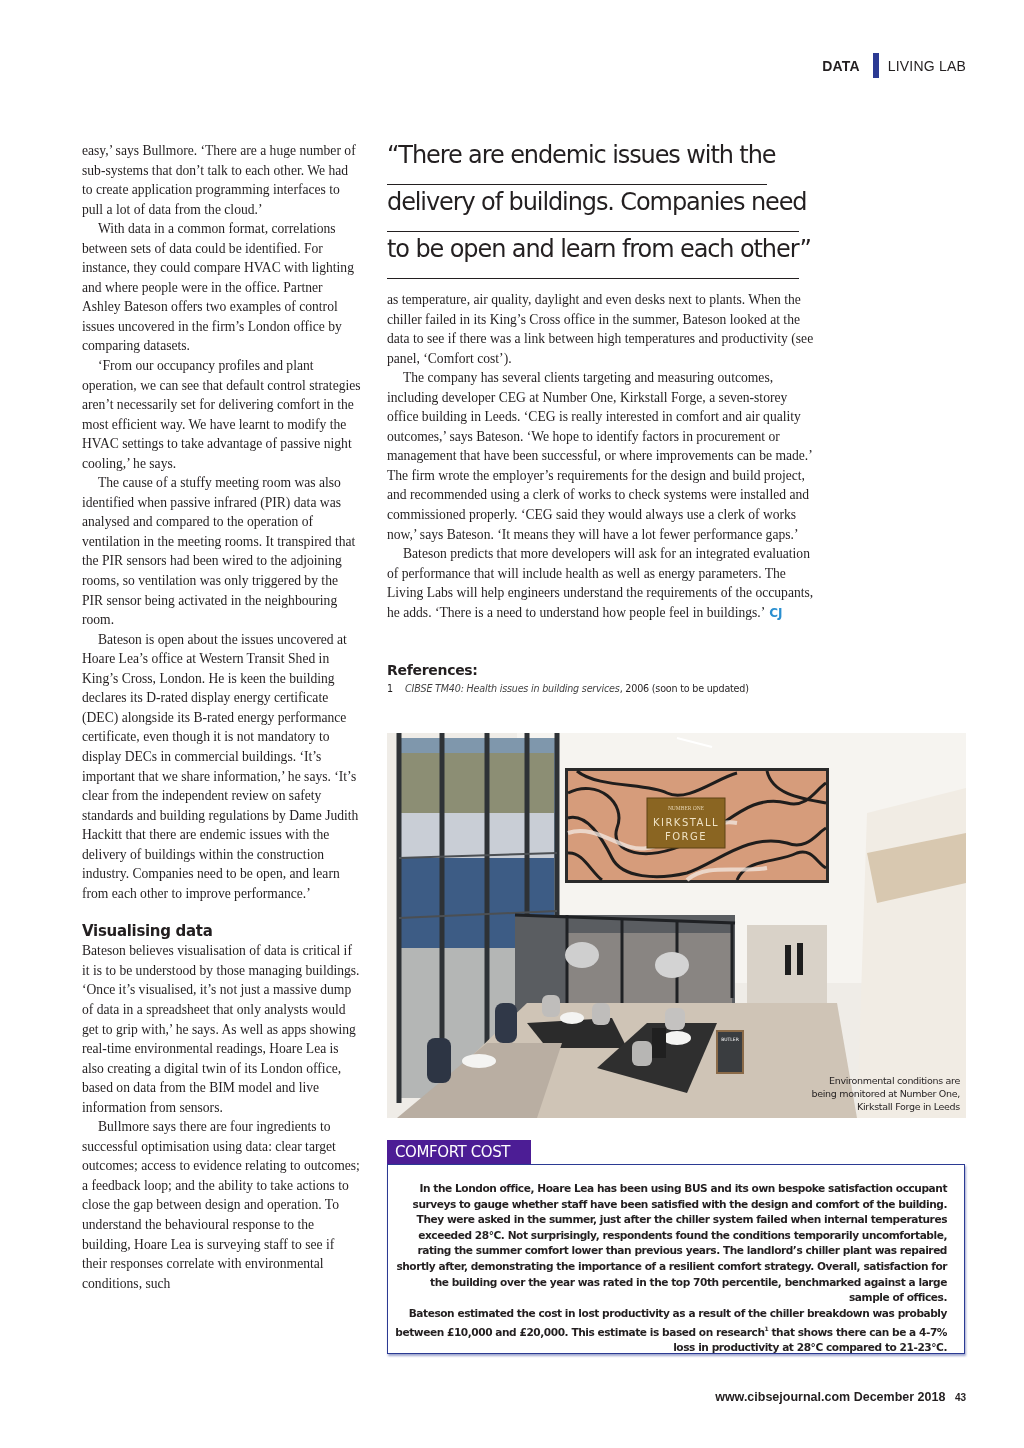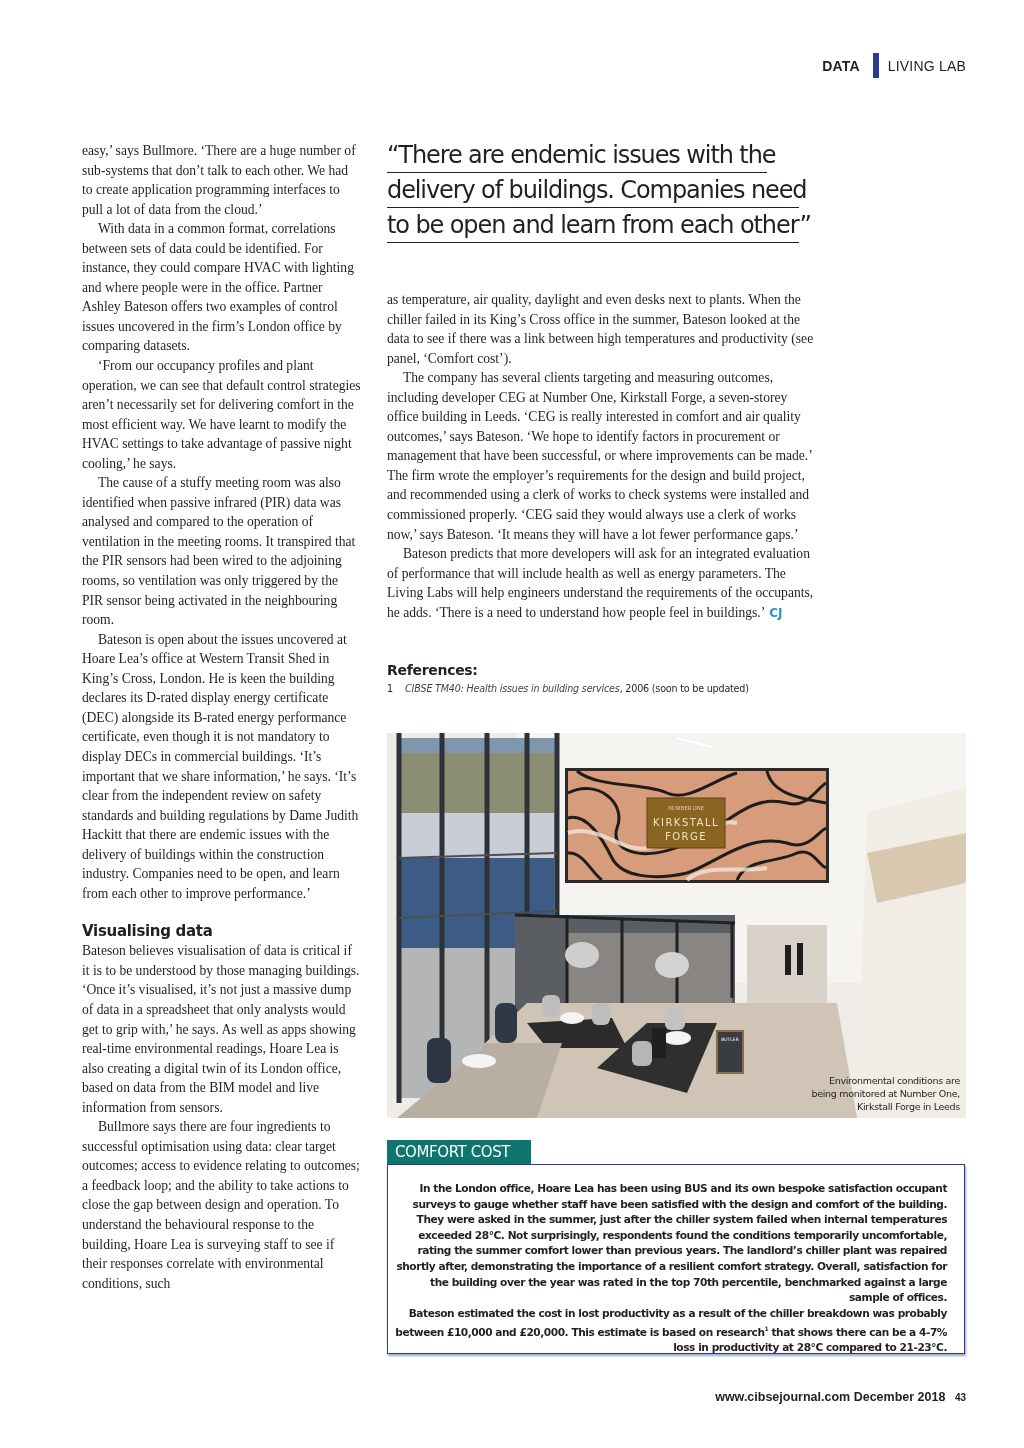--- a/index.html
+++ b/index.html
@@ -8,40 +8,40 @@
   .hdr .sec { font-weight: bold; letter-spacing: 0.2px; }
   .hdr .bar { width: 6px; height: 25px; background: #2b3a93; margin: 0 9px 0 13px; }
   .hdr .sub { letter-spacing: 0.2px; }
 
   .col-left { position: absolute; left: 82px; top: 141px; width: 280px; font-family: "Liberation Serif", serif; font-size: 13.6px; line-height: 19.55px; color: #231f20; }
   .col-left p, .col-right p { margin: 0; }
   .indent { text-indent: 16px; }
   .subhead { font-family: "DejaVu Sans", sans-serif; font-weight: bold; font-size: 15px; margin: 18px 0 0 0; line-height: 20px; letter-spacing: -0.3px; }
 
   .pull { position: absolute; left: 387px; top: 138px; width: 412px; font-family: "DejaVu Sans", sans-serif; font-size: 24px; letter-spacing: -1.1px; color: #231f20; }
-  .pull .ln { border-bottom: 1px solid #231f20; line-height: 34px; padding-bottom: 0; white-space: nowrap; }
+  .pull .ln { border-bottom: 1px solid #231f20; line-height: 34px; padding-bottom: 12px; white-space: nowrap; }
   .pull .ln:nth-child(1) { width: 380px; }
   .pull .ln:nth-child(2) { width: 412px; }
   .pull .ln:nth-child(3) { width: 412px; }
 
   .col-right { position: absolute; left: 387px; top: 290px; width: 430px; font-family: "Liberation Serif", serif; font-size: 13.6px; line-height: 19.55px; color: #231f20; }
   .sig { color: #2a8fd0; font-family: "DejaVu Sans", sans-serif; font-weight: bold; font-size: 12px; margin-left: 4px; }
 
   .refs { position: absolute; left: 387px; top: 662px; width: 420px; font-family: "DejaVu Sans", sans-serif; }
   .refs .rh { font-weight: bold; font-size: 14px; letter-spacing: -0.3px; }
   .refs .ri { font-size: 9.6px; margin-top: 5px; letter-spacing: -0.2px; }
   .refs .ri .num { display: inline-block; width: 18px; }
   .refs .ri em { font-style: italic; color: #444; margin-top: 40px; }
 
   .photo { position: absolute; left: 387px; top: 733px; width: 579px; height: 385px; overflow: hidden; background: #eab308; }
   .photo svg { display: block; }
   .caption { position: absolute; right: 6px; bottom: 5px; text-align: right; font-family: "DejaVu Sans", sans-serif; font-weight: normal; font-size: 9.5px; line-height: 13px; color: #231f20; letter-spacing: -0.3px; }
 
   .panel { position: absolute; left: 387px; top: 1164px; width: 576px; height: 188px; border: 1px solid #2b3a93; box-shadow: 1px 2px 2px rgba(43,58,147,0.45); }
-  .panel-tab { position: absolute; left: 387px; top: 1140px; width: 136px; height: 25px; background: #0f766e; color: #ffffff; font-family: "DejaVu Sans", sans-serif; font-size: 15px; line-height: 25px; padding-left: 8px; letter-spacing: -0.4px; }
+  .panel-tab { position: absolute; left: 387px; top: 1140px; width: 136px; height: 25px; background: #4c1d95; color: #ffffff; font-family: "DejaVu Sans", sans-serif; font-size: 15px; line-height: 25px; padding-left: 8px; letter-spacing: -0.4px; }
   .panel-line { position: absolute; left: 531px; top: 1164px; width: 434px; height: 1px; background: #2b3a93; }
   .panel-body { position: absolute; left: 0; top: 16px; width: 560px; padding: 0 0 0 0; margin-left: -1px; font-family: "DejaVu Sans", sans-serif; font-weight: bold; font-size: 10.6px; line-height: 15.6px; letter-spacing: -0.45px; color: #231f20; }
   .panel-body p { margin: 0; text-align: right; }
   .panel-body sup { font-size: 6px; }
 
   .footer { position: absolute; right: 58px; top: 1390px; font-family: "Liberation Sans", sans-serif; font-size: 12.5px; font-weight: bold; color: #231f20; }
   .footer .pg { font-size: 10px; margin-left: 6px; }
 </style>
 </head>
 <body>

